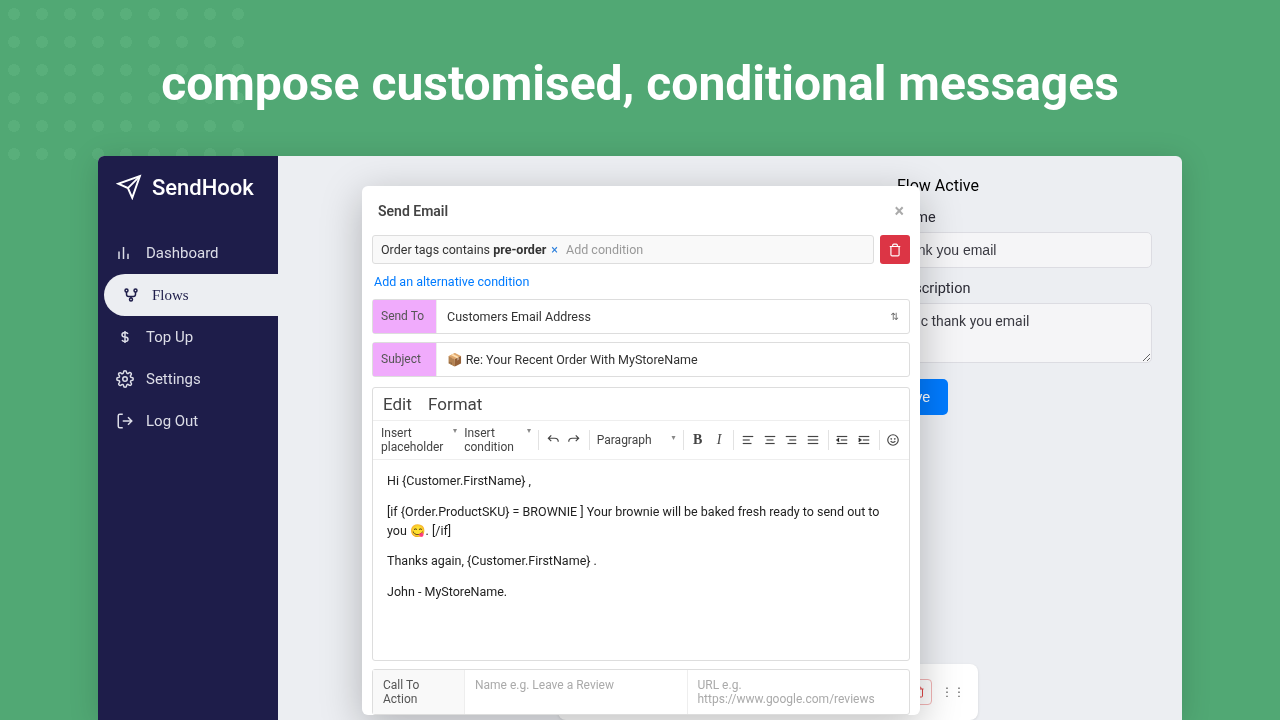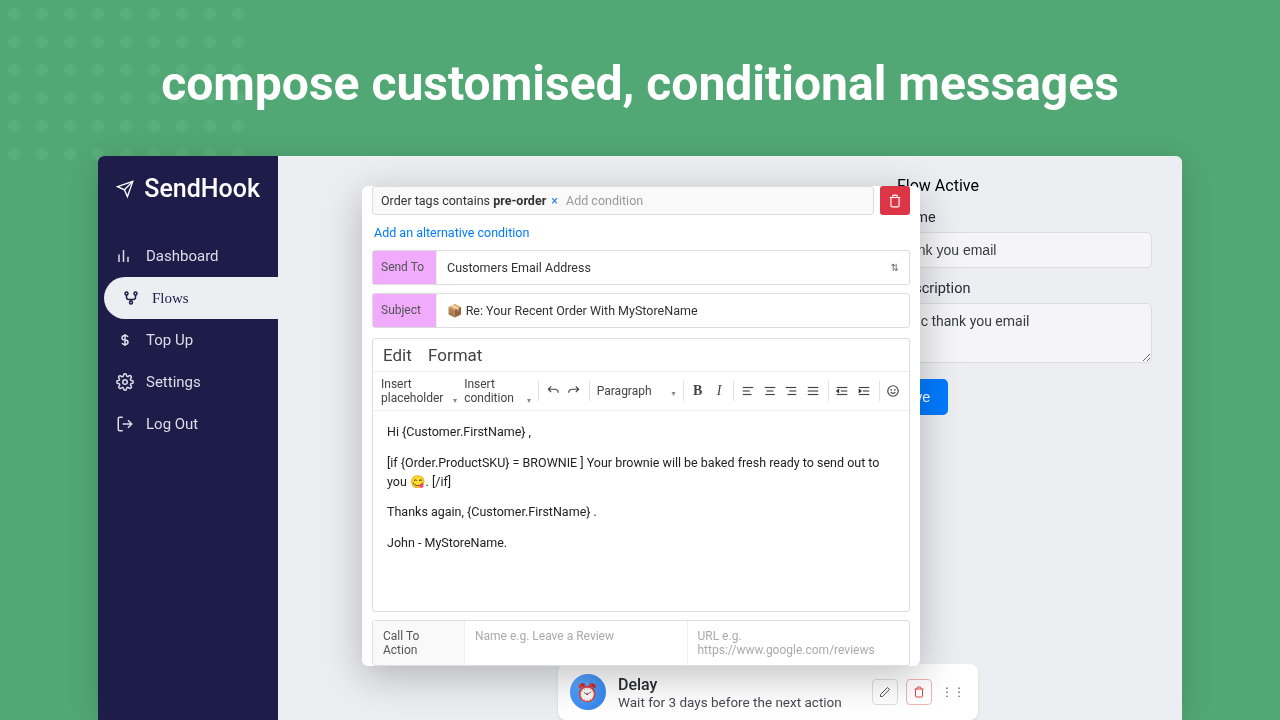--- a/index.html
+++ b/index.html
@@ -48,21 +48,21 @@
   padding-top: 18px;
 }
 .brand {
   display: flex;
   align-items: center;
   gap: 10px;
   padding: 0 18px 32px;
   color: #fff;
 }
 .brand-icon { width: 26px; height: 26px; }
-.brand-name { font-size: 25px; font-weight: 500; }
+.brand-name { font-size: 22px; font-weight: 500; }
 .nav-item {
   display: flex;
   align-items: center;
   gap: 12px;
   padding: 12px 18px;
   color: #dcdde7;
   font-size: 15px;
   cursor: pointer;
 }
 .nav-item.active {
@@ -247,21 +247,21 @@
   align-items: center;
   gap: 7px;
   padding: 5px 8px;
   border-top: 1px solid #eee;
   border-bottom: 1px solid #eee;
   font-size: 12px;
   color: #444;
   flex-wrap: nowrap;
 }
 .tb-sep { width: 1px; height: 20px; background: #e2e2e2; }
-.tb-dd { display: flex; align-items: flex-end; gap: 4px; cursor: pointer; }
+.tb-dd { display: flex; align-items: flex-start; gap: 4px; cursor: pointer; }
 .tb-chev { font-size: 8px; color: #888; }
 .tb-btn { width: 20px; text-align: center; cursor: pointer; }
 .tb-bold { font-weight: 700; font-family: serif; font-size: 14px; }
 .tb-italic { font-style: italic; font-family: serif; font-size: 14px; }
 .editor-body {
   padding: 12px 14px;
   min-height: 200px;
   font-size: 12.5px;
   line-height: 1.5;
   color: #222;
@@ -365,20 +365,24 @@
               <path d="M3 6h18M8 6V4a2 2 0 012-2h4a2 2 0 012 2v2m3 0v14a2 2 0 01-2 2H7a2 2 0 01-2-2V6"></path>
             </svg>
         </div>
         <div class="icon-btn" style="border:none">⋮⋮</div>
       </div>
     </div>
   </div>
 </div>
 
 <div class="modal">
+  <div class="modal-header">
+    <span>Send Email</span>
+    <span class="close-x">×</span>
+  </div>
   <div class="modal-body">
     <div class="cond-row">
       <div class="cond-box">
         <span class="tag-pill"><span>Order tags contains </span><b>pre-order</b><span class="tag-x"> ×</span></span>
         <span class="add-cond">Add condition</span>
       </div>
       <div class="trash-btn">
         <svg width="14" height="14" viewBox="0 0 24 24" fill="none" stroke="#fff" stroke-width="2">
             <path d="M3 6h18M8 6V4a2 2 0 012-2h4a2 2 0 012 2v2m3 0v14a2 2 0 01-2 2H7a2 2 0 01-2-2V6"></path>
           </svg>

